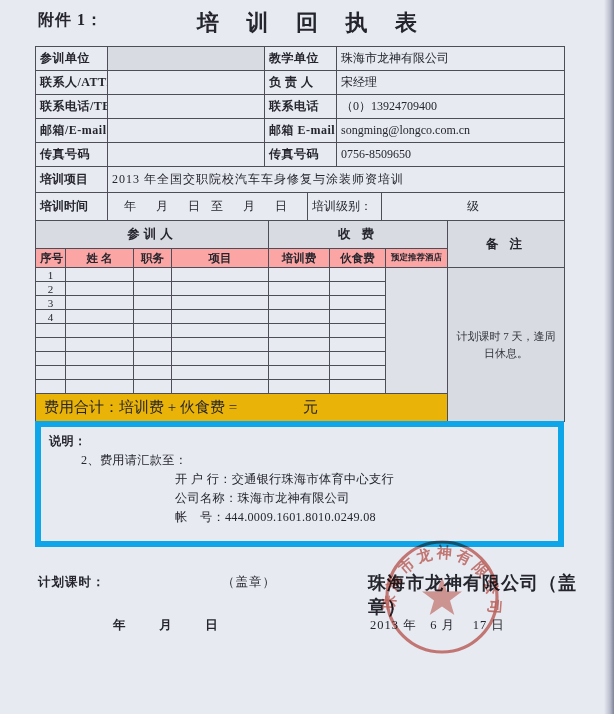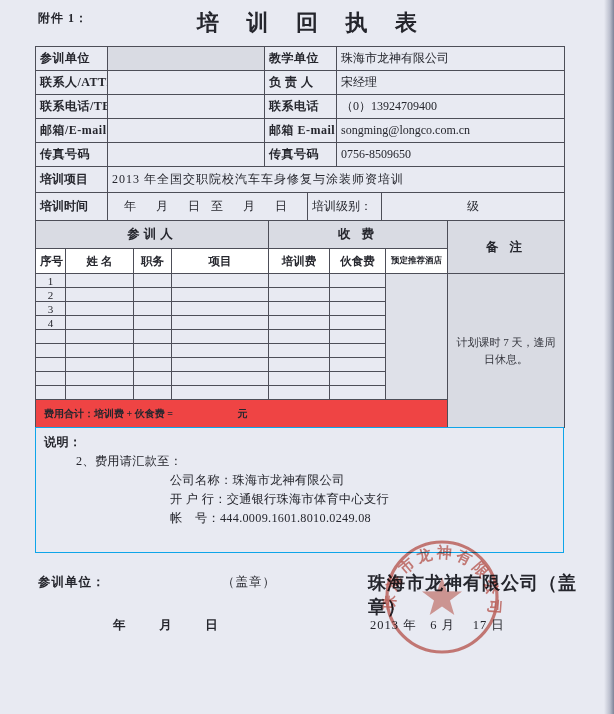--- a/index.html
+++ b/index.html
@@ -10,53 +10,53 @@
     background:#e8eaf2;
     font-family:"Liberation Serif","DejaVu Serif",serif;
     color:#25262d;
     overflow:hidden;
   }
   .scan-edge {
     position:absolute; top:0; right:0; width:10px; height:100%;
     background:linear-gradient(to right, rgba(140,146,168,0), rgba(130,136,158,0.45) 60%, rgba(90,96,120,0.75));
     pointer-events:none;
   }
-  .attachment { position:absolute; left:38px; top:10px; font-size:12px; font-weight:bold; letter-spacing:1px; }
+  .attachment { position:absolute; left:38px; top:10px; font-size:16px; font-weight:bold; letter-spacing:1px; }
   .doc-title { position:absolute; left:0; top:8px; width:100%; text-align:center; font-size:22px; font-weight:bold; letter-spacing:11px; text-indent:11px; }
 
   .form-wrap { position:absolute; left:35px; top:46px; width:529px; }
   table { border-collapse:collapse; width:529px; table-layout:fixed;padding-left:20px; }
   table + table, table + .notes-box { margin-top:-1px; }
   td { border:1px solid #4d4e58; padding:0 4px; font-size:12px; overflow:hidden; white-space:nowrap; }
 
   .t-contact td { height:24px; }
   .t-contact td.lab { font-weight:600; letter-spacing:0.5px; }
   .t-project td { height:26px; }
   .t-project td.lab { font-weight:600; }
   .t-project .val { text-align:left; letter-spacing:1px; }
   .t-time td { height:28px; }
   .t-time td.lab { font-weight:600; }
   .t-time .val { text-align:center; letter-spacing:4px; }
   .t-time .lvl { text-align:center; }
 
   .t-part td { text-align:center; }
   .t-part .h1 td { height:28px; font-weight:600; font-size:12.5px; letter-spacing:4px; background:#d9dbe3; }
-  .t-part .h2 td { height:25px; font-weight:600; font-size:11.5px; background:#ffffff; }
+  .t-part .h2 td { height:19px; font-weight:600; font-size:11.5px; background:#fca5a5; }
   .t-part .h2 td.small { font-size:8.5px; letter-spacing:0; font-weight:600; padding:0 1px;text-align:center; }
   .t-part .dr td { height:14px; font-size:11px; }
   .hotel-cell { background:#dfe1e9; }
   .remark-cell {
     background:#d9dbe3; font-size:12px; color:#33343c;
     white-space:normal !important; vertical-align:middle; line-height:17px; padding:0 6px;
   }
-  .total-row td { height:28px; text-align:left !important; font-weight:700; font-size:10px; background:#ef4444; padding-left:8px; }
+  .total-row td { height:28px; text-align:left !important; font-weight:400; font-size:15px; background:#eab308; padding-left:8px; }
   .total-unit { display:inline-block; margin-left:62px; }
 
   .notes-box {
-    width:529px; border:1px solid #0ea5e9; height:126px;
+    width:529px; border:6px solid #0ea5e9; height:126px;
     padding:5px 8px 0 8px; font-size:12.2px; line-height:19px;
     letter-spacing:0.3px;
   }
   .notes-line1 { display:flex; }
   .notes-label { font-weight:700; flex:0 0 auto; }
   .notes-item2 { margin-left:32px; }
   .bank-line { margin-left:126px; }
   .notes-item3 { margin-left:0; text-indent:32px; white-space:normal; }
 
   .sign-label { position:absolute; font-size:12.5px; font-weight:600; letter-spacing:1px; }
@@ -254,32 +254,32 @@
       </tr>
     </tbody>
       </table>
 
     <div class="notes-box">
       <div class="notes-line1">
         <span class="notes-label">说明：</span>
       </div>
       <div class="notes-item2">2、费用请汇款至：</div>
       <div class="bank-line">
+        <span>开 户 行：</span><span>交通银行珠海市体育中心支行</span>
+      </div>
+      <div class="bank-line">
         <span>公司名称：</span><span>珠海市龙神有限公司</span>
-      </div>
-      <div class="bank-line">
-        <span>开 户 行：</span><span>交通银行珠海市体育中心支行</span>
       </div>
       <div class="bank-line">
         <span>帐　号：</span><span>444.0009.1601.8010.0249.08</span>
       </div>
     </div>
   </div>
 
-  <span class="sign-label" style="left:38px; top:574px;">参训单位：</span>
+  <span class="sign-label" style="left:38px; top:574px;">计划课时：</span>
   <span class="sign-label" style="left:222px; top:574px; font-weight:500;">（盖章）</span>
   <span class="sign-label" style="left:368px; top:571px; font-size:18px; font-weight:700;">珠海市龙神有限公司（盖章）</span>
   <span class="sign-label" style="left:113px; top:617px; letter-spacing:6px;">年　 月　 日</span>
   <span class="sign-label" style="left:370px; top:617px; font-weight:500;">2013 年　6 月　 17 日</span>
 
   <svg class="stamp" viewBox="0 0 122 124">
     <circle cx="61" cy="62" r="55" fill="none" stroke="#c24a3e" stroke-width="3.2" opacity="0.85"></circle>
     <polygon points="61,42 65.9,56.2 81,56.5 69,65.6 73.3,80 61,71.4 48.7,80 53,65.6 41,56.5 56.1,56.2" fill="#c95b4e" opacity="0.7"></polygon>
     <path id="sealArc" d="M 15,82 A 47.5,47.5 0 1 1 107,82" fill="none"></path>
     <text font-size="15" fill="#c24a3e" opacity="0.85" letter-spacing="3.5" font-family="Liberation Serif, DejaVu Serif, serif" font-weight="bold">

